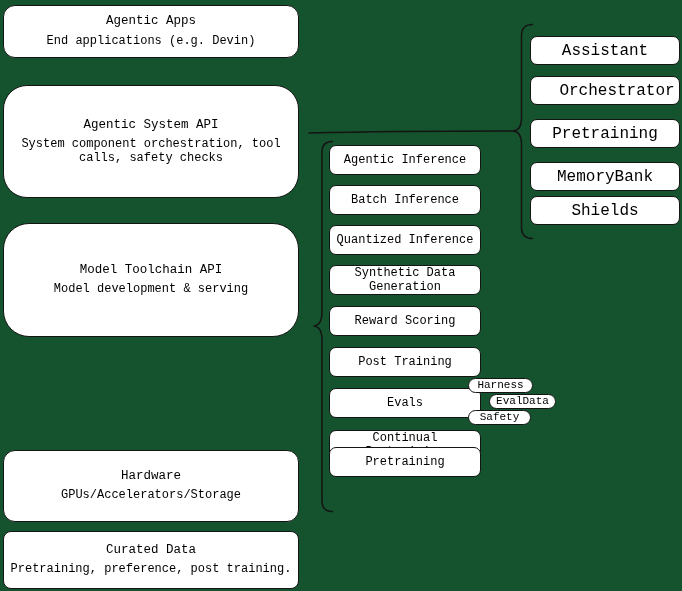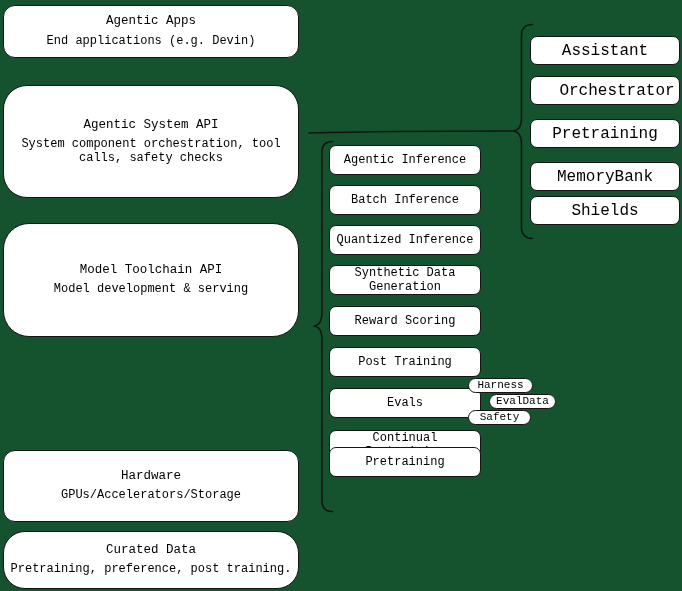--- a/index.html
+++ b/index.html
@@ -57,21 +57,21 @@
     <div class="left-title">Model Toolchain API</div>
     <div class="left-sub">Model development &amp; serving</div>
   </div>
 
 
   <div class="box left-box" style="top:450px; height:72px; border-radius:12px;">
     <div class="left-title">Hardware</div>
     <div class="left-sub">GPUs/Accelerators/Storage</div>
   </div>
 
-  <div class="box left-box" style="top:531px; height:58px; border-radius:22px;">
+  <div class="box left-box" style="top:531px; height:58px; border-radius:8px;">
     <div class="left-title">Curated Data</div>
     <div class="left-sub">Pretraining, preference, post training.</div>
   </div>
 
   <div class="box mid-box" style="top:145px;">Agentic Inference</div>
   <div class="box mid-box" style="top:185px;">Batch Inference</div>
   <div class="box mid-box" style="top:225px;">Quantized Inference</div>
   <div class="box mid-box" style="top:265px;">Synthetic Data Generation</div>
   <div class="box mid-box" style="top:306px;">Reward Scoring</div>
   <div class="box mid-box" style="top:347px;">Post Training</div>

